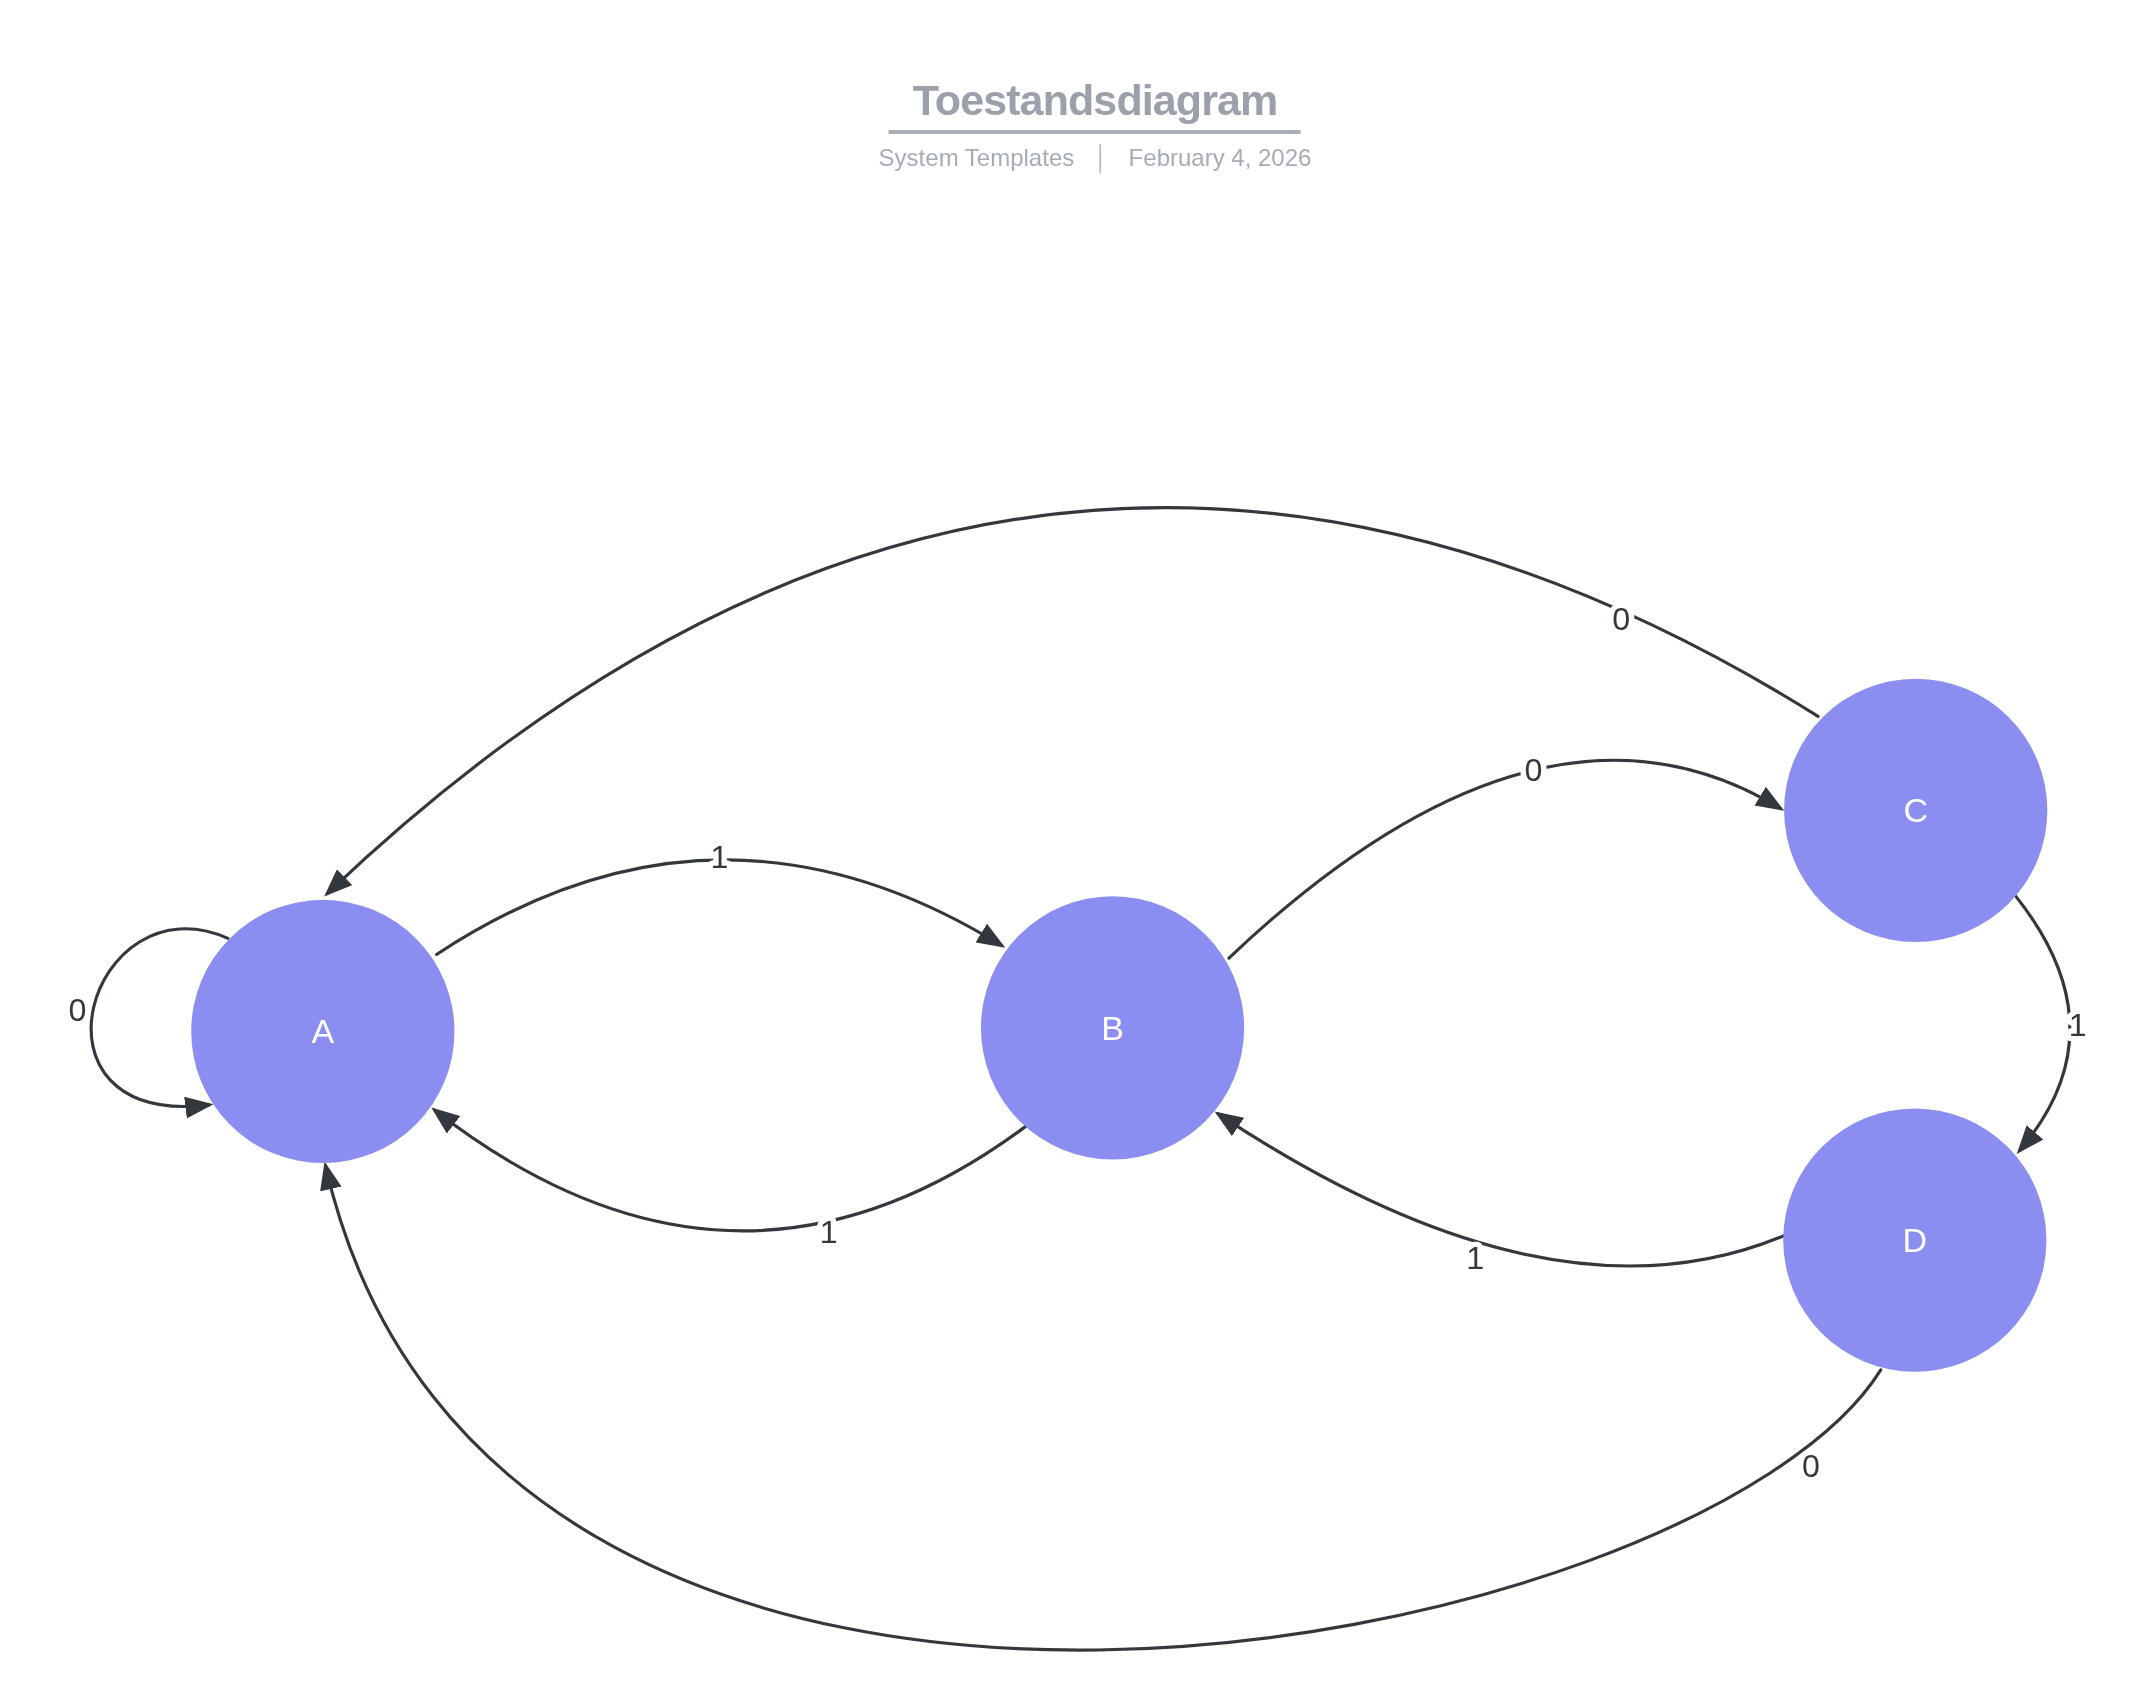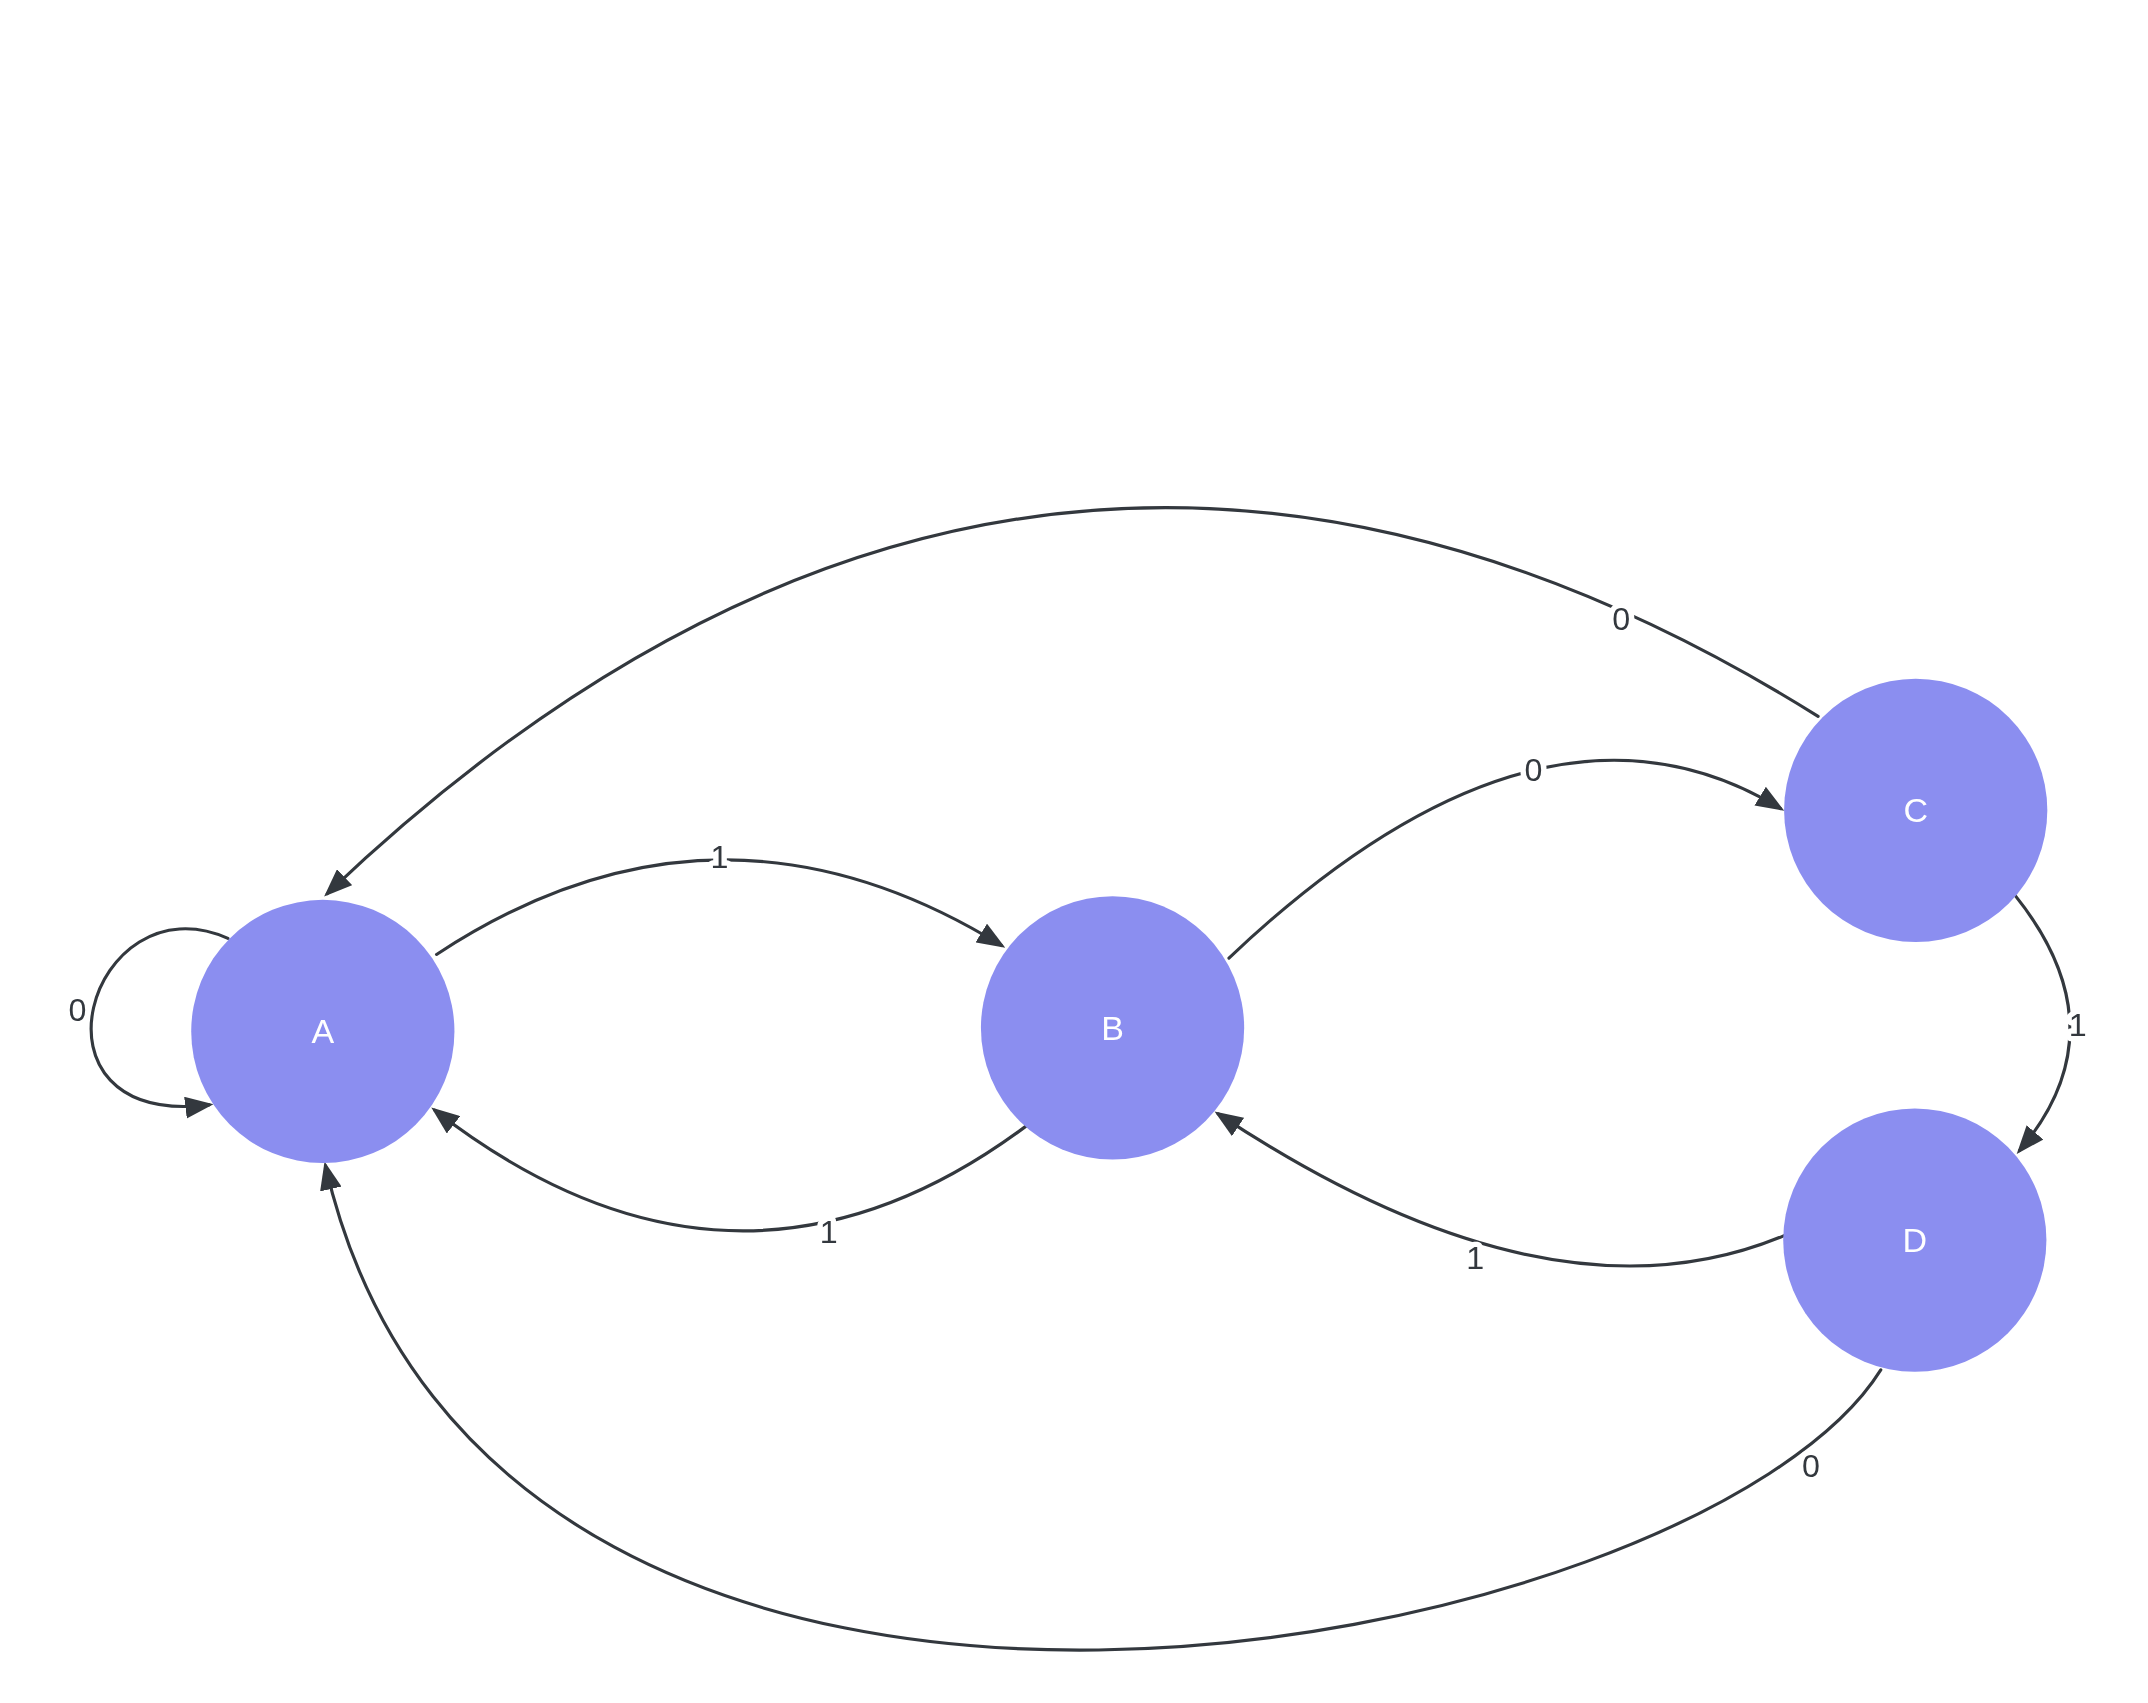--- a/index.html
+++ b/index.html
@@ -75,20 +75,29 @@
     font-size: 38px;
     text-anchor: middle;
     fill: #ffffff;
   }
 </style>
 </head>
 <body style="background: rgb(255, 255, 255);">
 
 <div class="canvas">
 
+  <div class="header">
+    <div class="title" style="color: rgb(154, 161, 171);">Toestandsdiagram</div>
+    <div class="rule" style="background: rgb(169, 175, 184);"></div>
+    <div class="subtitle" style="color: rgb(165, 172, 183);">
+      <span>System Templates</span>
+      <span class="sep">│</span>
+      <span>February 4, 2026</span>
+    </div>
+  </div>
 
   <svg class="diagram" viewBox="0 0 2399 1902">
     <defs>
       <marker id="arrowhead" markerWidth="9" markerHeight="7" refX="7.6" refY="3.5" orient="auto" markerUnits="strokeWidth">
         <path d="M0,0 L9,3.5 L0,7 Z" fill="#33383e"></path>
       </marker>
     </defs>
     <g id="edges-layer">
         <path d="M 254 1048 C 100 980 15 1260 233 1234" class="edge-path" stroke="#33383e" stroke-width="3.5" marker-end="url(#arrowhead)"></path>
         <path d="M 487 1066 Q 800 860 1118 1056" class="edge-path" stroke="#33383e" stroke-width="3.5" marker-end="url(#arrowhead)"></path>

